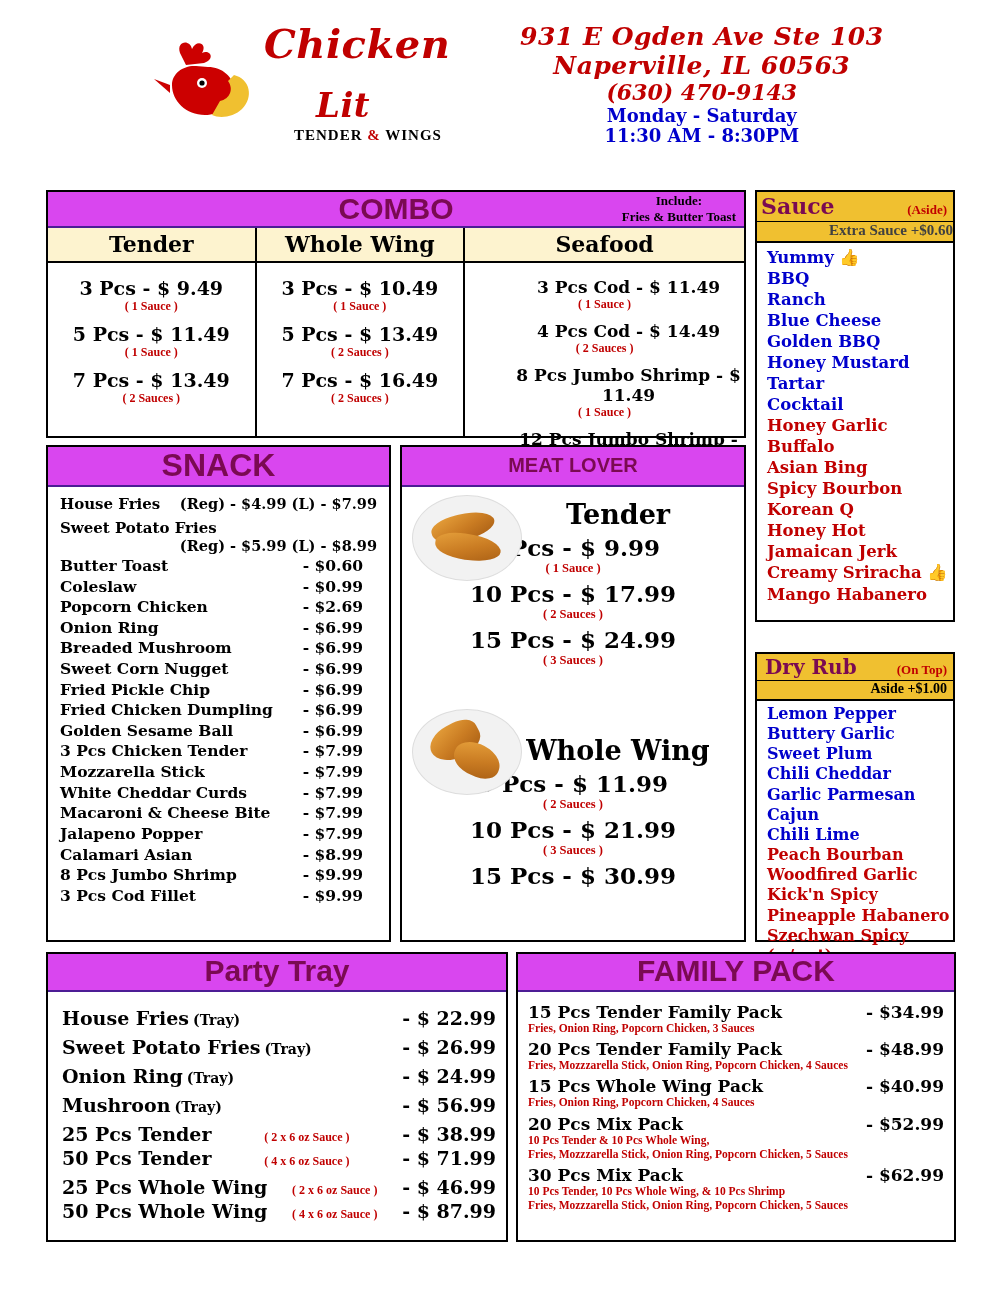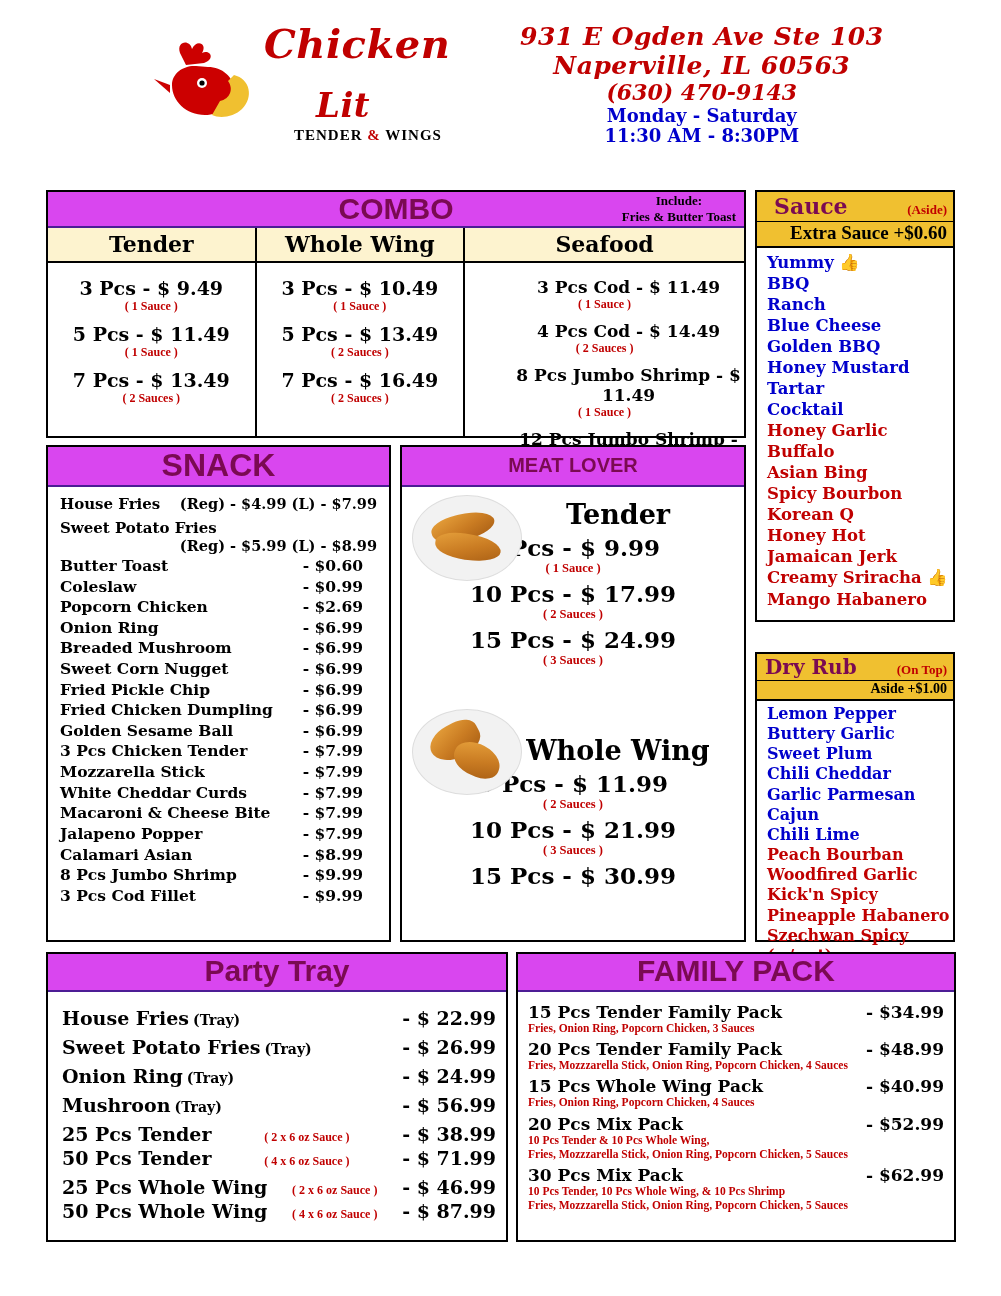--- a/index.html
+++ b/index.html
@@ -144,45 +144,45 @@
     font-weight: bold;
     color: #c00000;
     margin-bottom: 9px;
   }
 
   
   #sauce { left: 755px; top: 190px; width: 200px; height: 432px; }
   #sauce .sauce-head {
     background: #f0c030;
     border-bottom: 1px solid #000;
-    padding: 1px 6px 2px 17px;
+    padding: 1px 6px 2px 4px;
     display: flex;
     align-items: baseline;
     justify-content: space-between;
   }
   #sauce .sauce-title {
     font-family: "DejaVu Serif", serif;
     font-size: 22px;
     font-weight: bold;
     color: #7a0a52;
   }
   #sauce .aside {
     font-family: "Liberation Serif", serif;
     font-size: 13px;
     font-weight: bold;
     color: #c00000;
   }
   #sauce .extra {
     background: #f0c030;
     text-align: right;
-    padding: 0 6px 2px 0;
-    font-family: "Liberation Serif", serif;
-    font-size: 19px;
-    font-weight: bold;
-    color: #000000;
+    padding: 0 0 2px 0;
+    font-family: "Liberation Serif", serif;
+    font-size: 15px;
+    font-weight: bold;
+    color: #404040;
     border-bottom: 2px solid #000;
   }
   .sauce-list { padding: 4px 0 0 10px; }
   .sauce-item {
     font-family: "DejaVu Serif", serif;
     font-size: 16.5px;
     font-weight: bold;
     line-height: 1.275;
   }
   .sauce-item.blue { color: #0000cc; }

